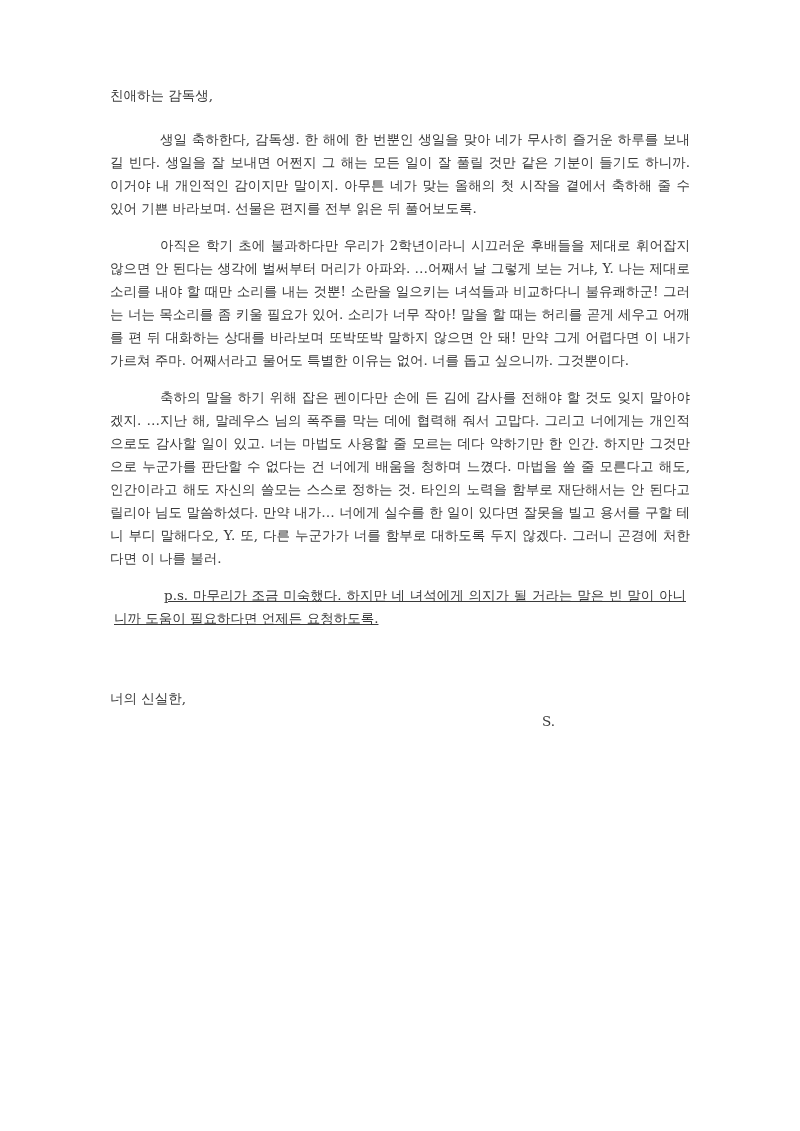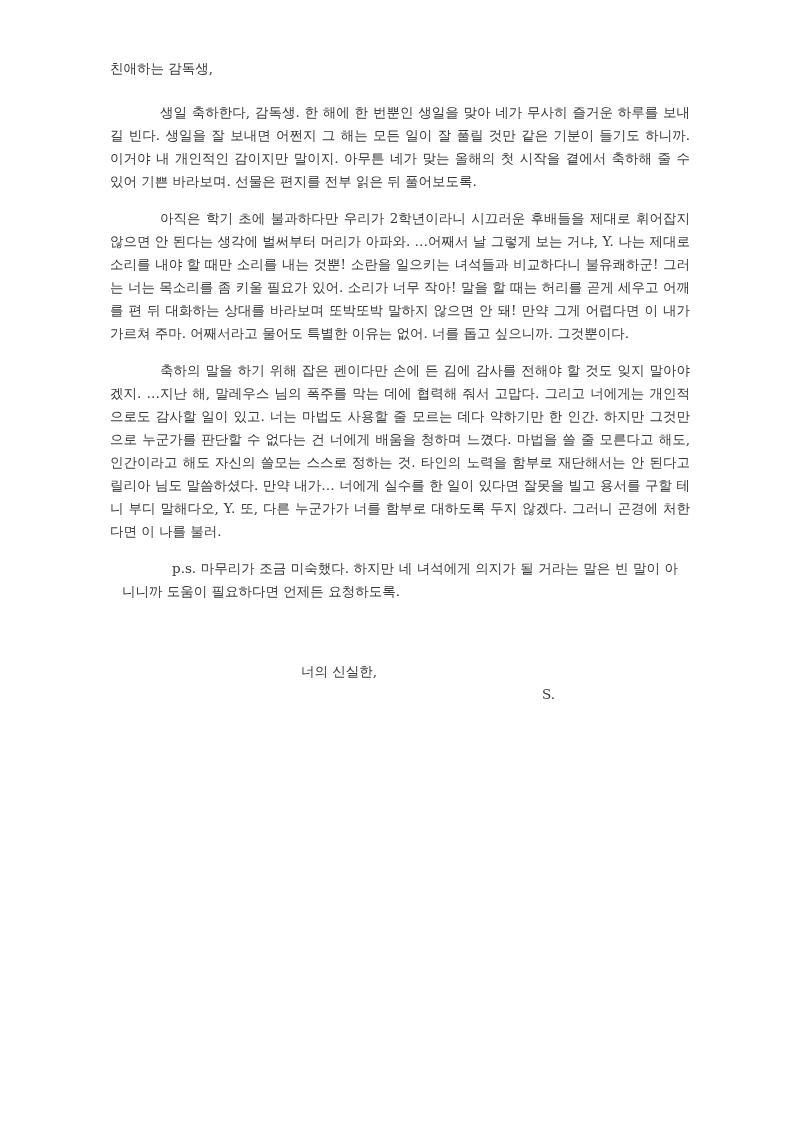--- a/index.html
+++ b/index.html
@@ -12,50 +12,51 @@
       width: 800px;
       height: 1131px;
       overflow: hidden;
       font-family: "DejaVu Serif", "Liberation Serif", serif;
       color: #3a3a3a;
     }
     .page {
       width: 800px;
       height: 1131px;
       background: #ffffff;
-      padding: 57px 110px 0 110px;
+      padding: 84px 110px 0 110px;
     }
     .letter-body {
       width: 580px;
       font-size: 13.5px;
       line-height: 23px;
     }
     .greeting {
       margin: 0 0 21px 0;
       text-align: left;
     }
     .para {
       margin: 0 0 14px 0;
       text-align: justify;
       text-justify: inter-word;
       text-indent: 50px;
       word-break: normal;
     }
     .postscript {
-      margin: 12px;
+      margin: 4px;
       text-align: justify;
       text-justify: inter-word;
       text-indent: 50px;
+      text-decoration: underline;
     }
     .closing-block {
       margin-top: 57px;
     }
     .closing-line {
       margin: 0;
-      text-align: center;
+      text-align: left;
       padding-right: 122px;
       line-height: 23px;
     }
     .signature-line {
       margin: 0;
       text-align: right;
       padding-right: 135px;
       line-height: 23px;
     }
   </style>

